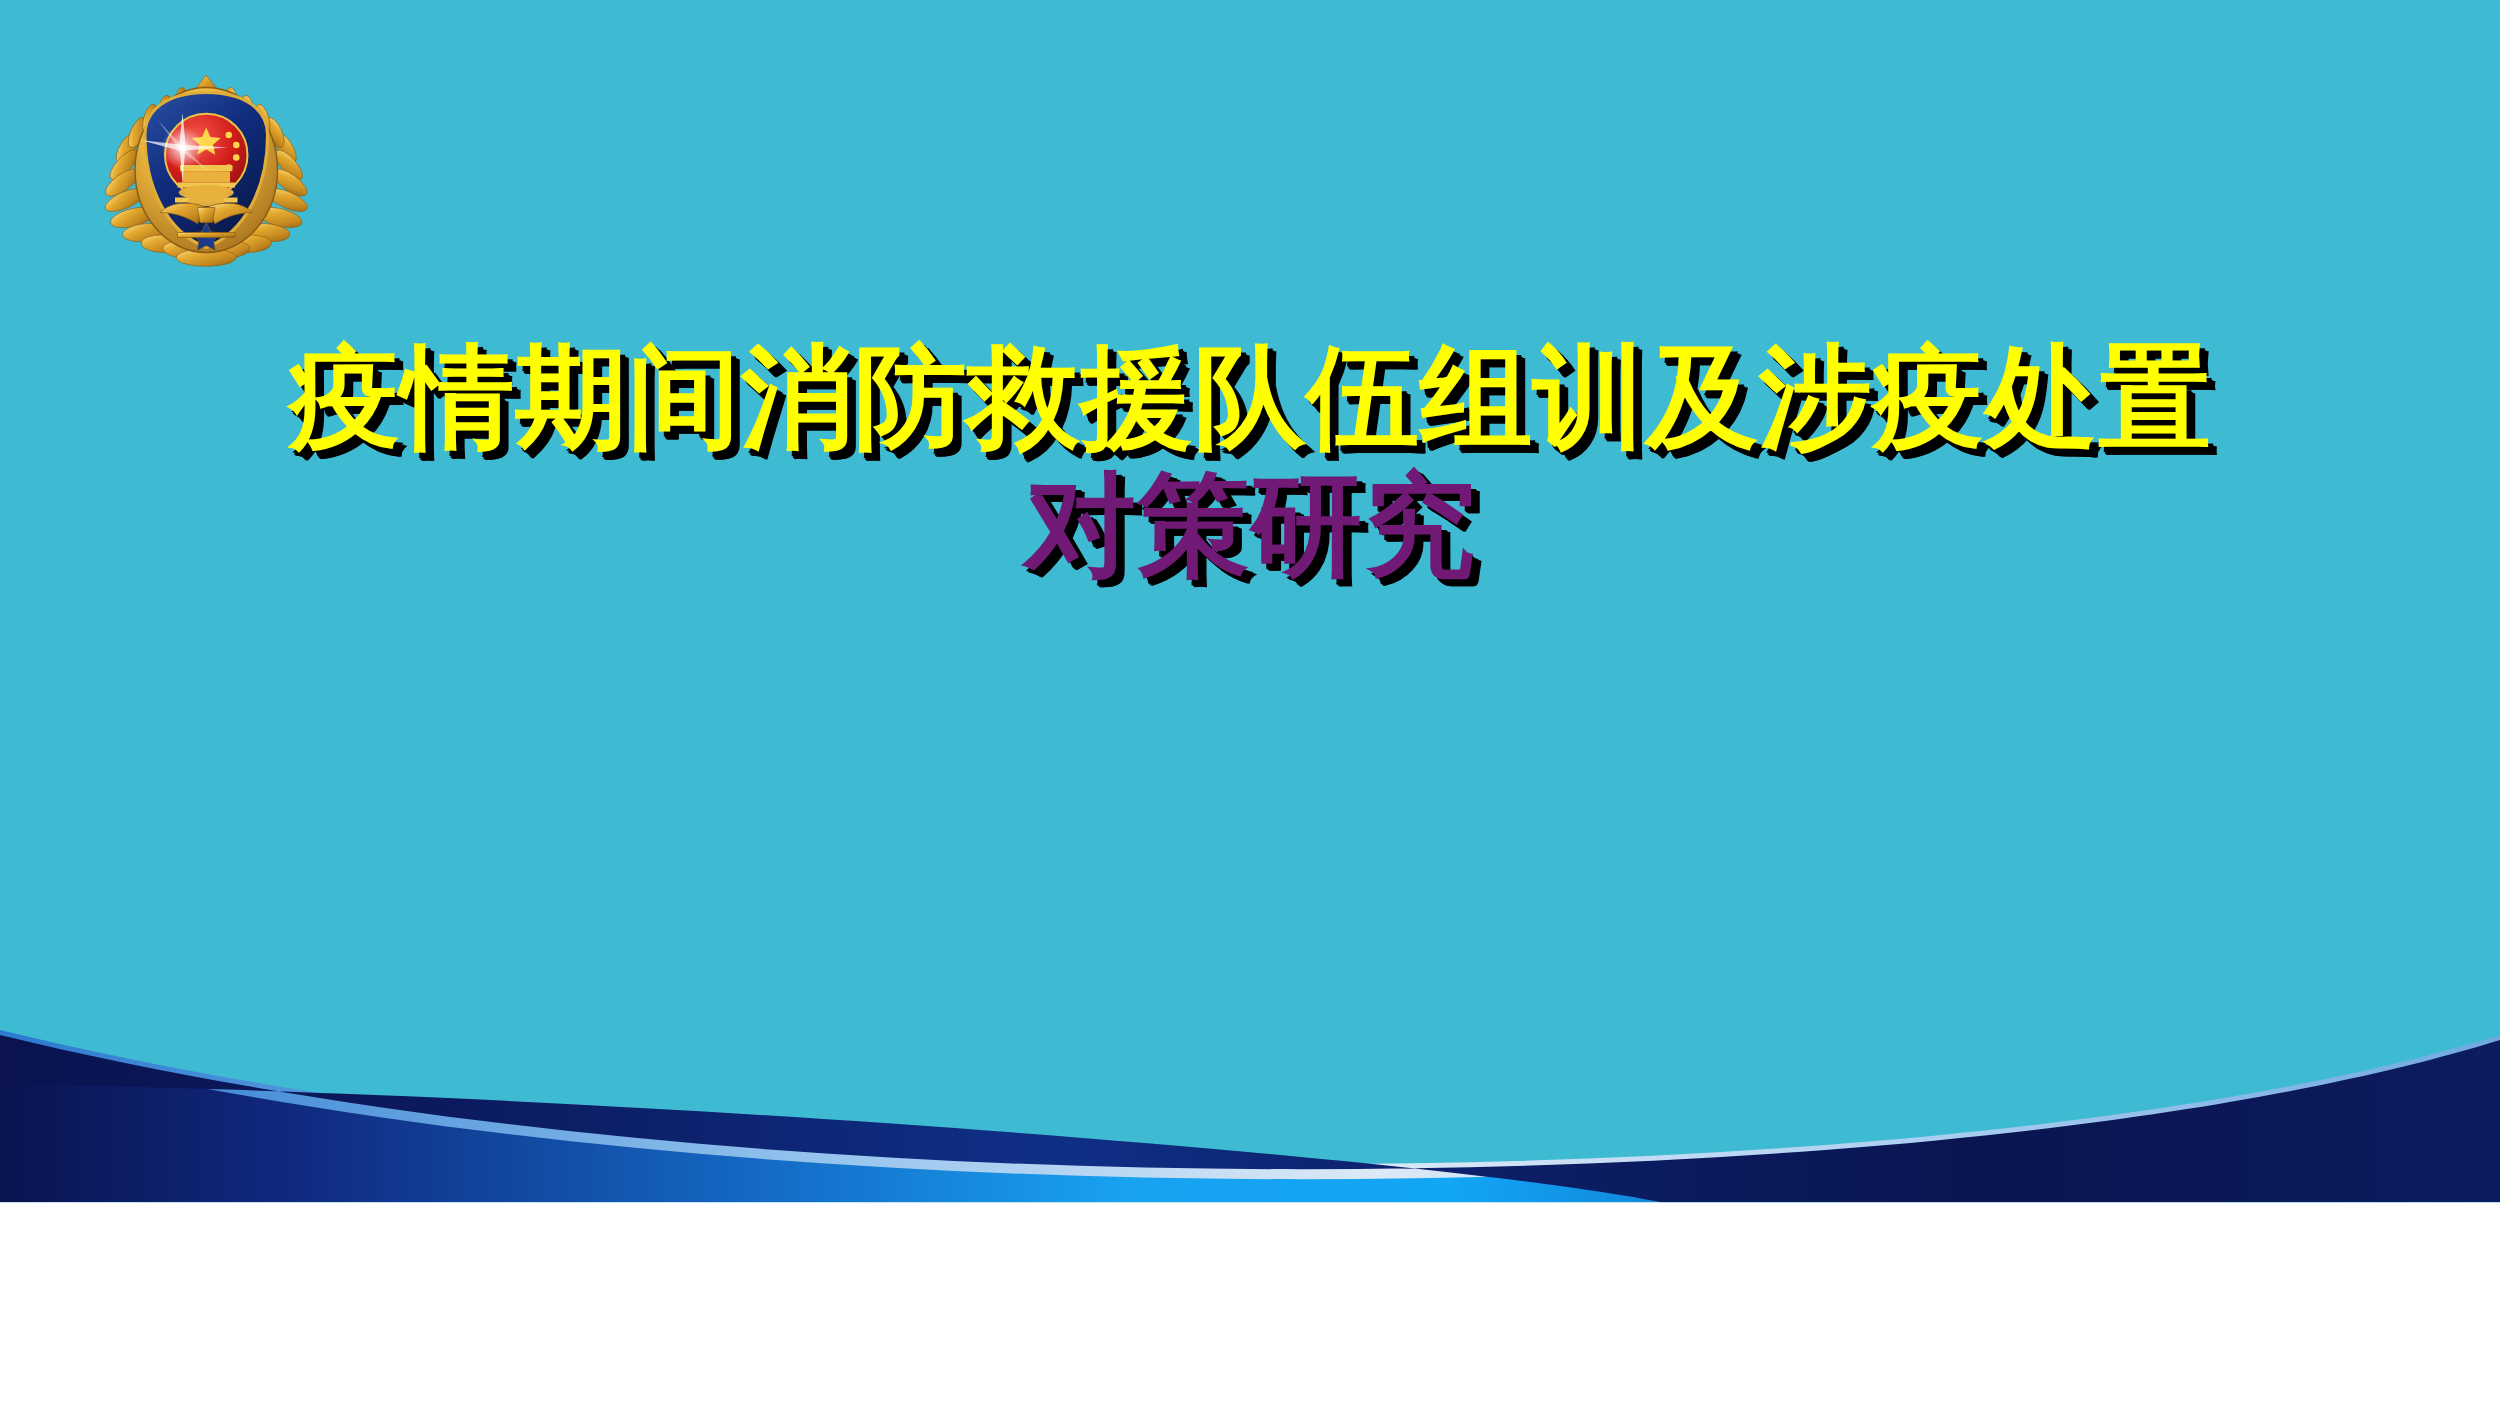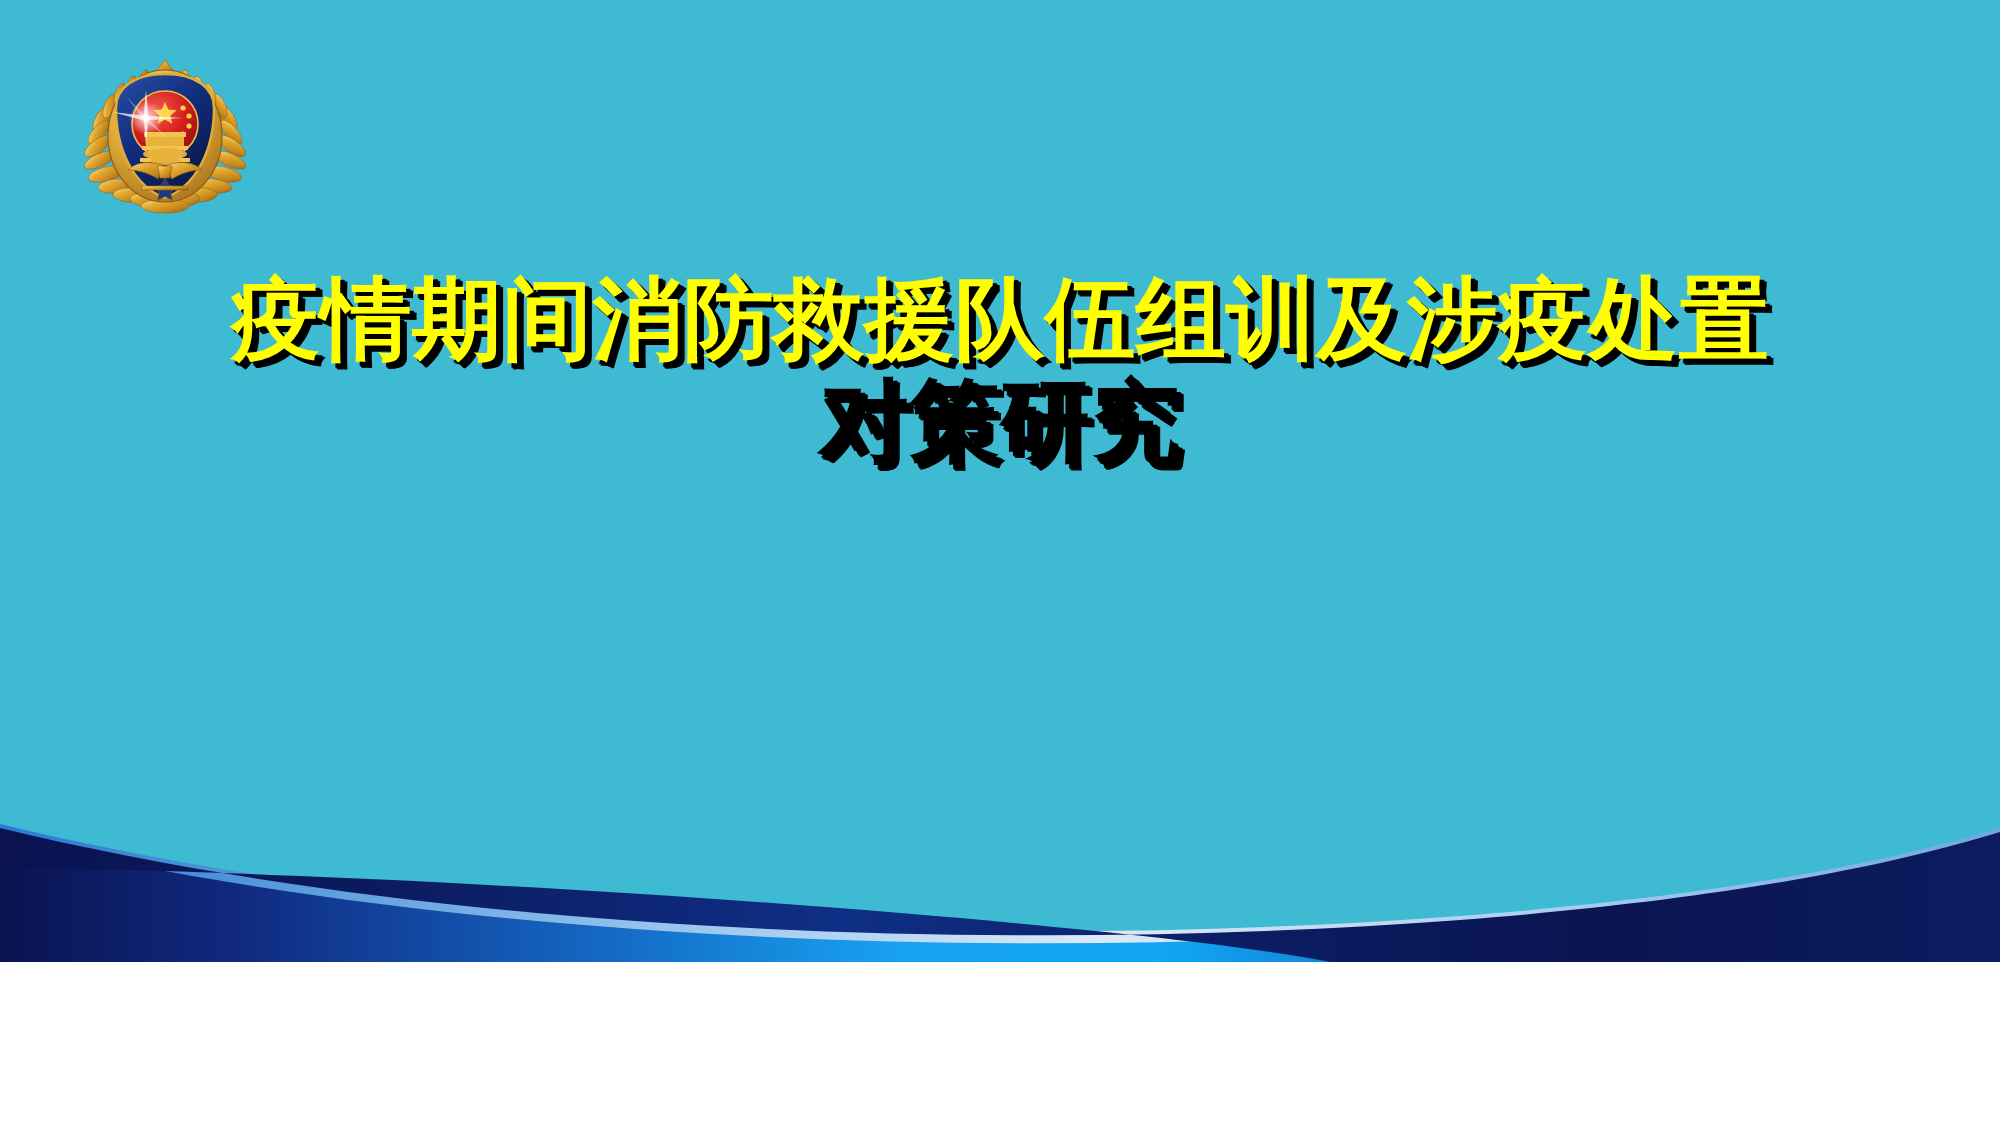--- a/index.html
+++ b/index.html
@@ -177,21 +177,21 @@
         <path d="M93 120 C108 114 122 116 130 124 C118 124 108 128 100 133 Z"></path>
         <path d="M86 120 h14 l-2 12 h-10 Z"></path>
         <path d="M93 132 l3.6 7.4 8.1 1.1 -5.9 5.7 1.4 8.1 -7.2-3.8 -7.2 3.8 1.4-8.1 -5.9-5.7 8.1-1.1 Z" fill="#1a3a8c"></path>
         <path d="M70 140 h46 v4 h-46 Z"></path>
       </g>
     </svg>
   </div>
 
   <div id="title-block">
     <span class="title-line" id="title-line-1" style="color: rgb(255, 255, 0);">疫情期间消防救援队伍组训及涉疫处置</span>
-    <span class="title-line" id="title-line-2" style="color: #000000;">对策研究</span>
+    <span class="title-line" id="title-line-2" style="color: #701a75;">对策研究</span>
   </div>
 
   <div id="wave-wrap">
     <svg viewBox="0 0 2000 190" preserveAspectRatio="none" xmlns="http://www.w3.org/2000/svg">
       <defs>
         <linearGradient id="wNavy" x1="0" y1="0" x2="1" y2="0">
           <stop offset="0%" stop-color="#0a1350"></stop>
           <stop offset="18%" stop-color="#0b1a5e"></stop>
           <stop offset="42%" stop-color="#0f2f86"></stop>
           <stop offset="62%" stop-color="#0b1d63"></stop>

